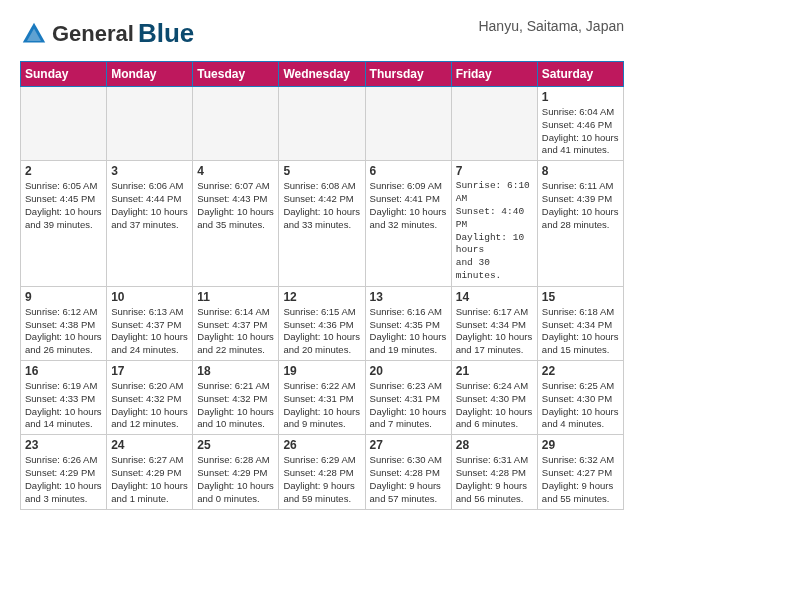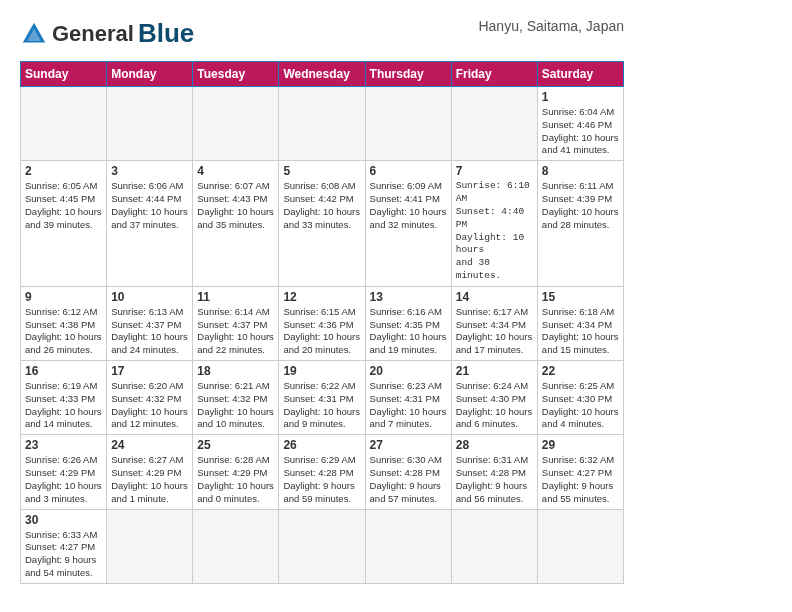--- a/index.html
+++ b/index.html
@@ -330,30 +330,15 @@
 and 56 minutes.</div>
           </td>
           <td>
             <span class="day-number">29</span>
             <div class="day-info" style="white-space: pre-line;">Sunrise: 6:32 AM
 Sunset: 4:27 PM
 Daylight: 9 hours
 and 55 minutes.</div>
           </td>
         </tr>
-        <tr>
-          <td>
-            <span class="day-number">30</span>
-            <div class="day-info" style="white-space: pre-line;">Sunrise: 6:33 AM
-Sunset: 4:27 PM
-Daylight: 9 hours
-and 54 minutes.</div>
-          </td>
-          <td class="empty" style="background: rgb(245, 245, 245);"></td>
-          <td class="empty" style="background: rgb(245, 245, 245);"></td>
-          <td class="empty" style="background: rgb(245, 245, 245);"></td>
-          <td class="empty" style="background: rgb(245, 245, 245);"></td>
-          <td class="empty" style="background: rgb(245, 245, 245);"></td>
-          <td class="empty" style="background: rgb(245, 245, 245);"></td>
-        </tr>
       </tbody>
   </table>
 </div>
 
 </body></html>

